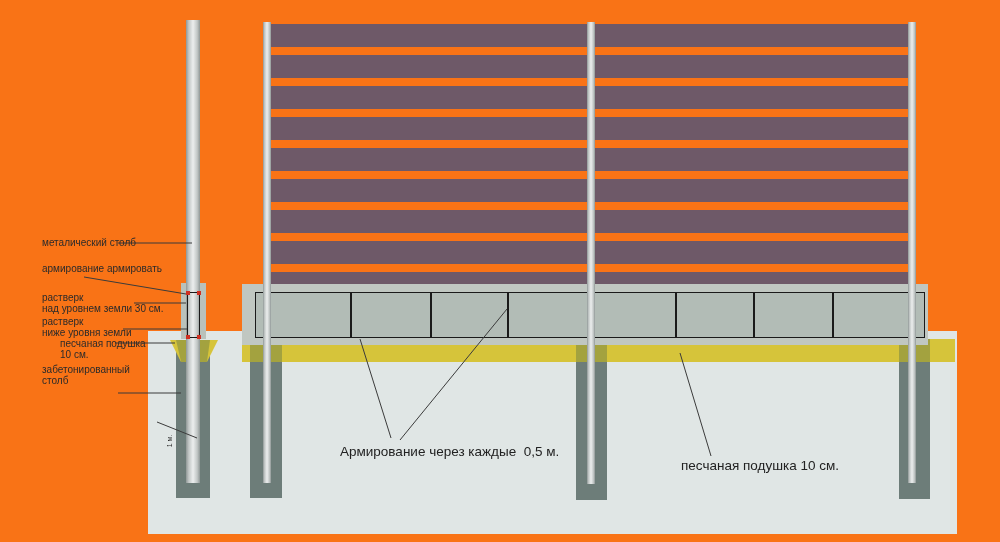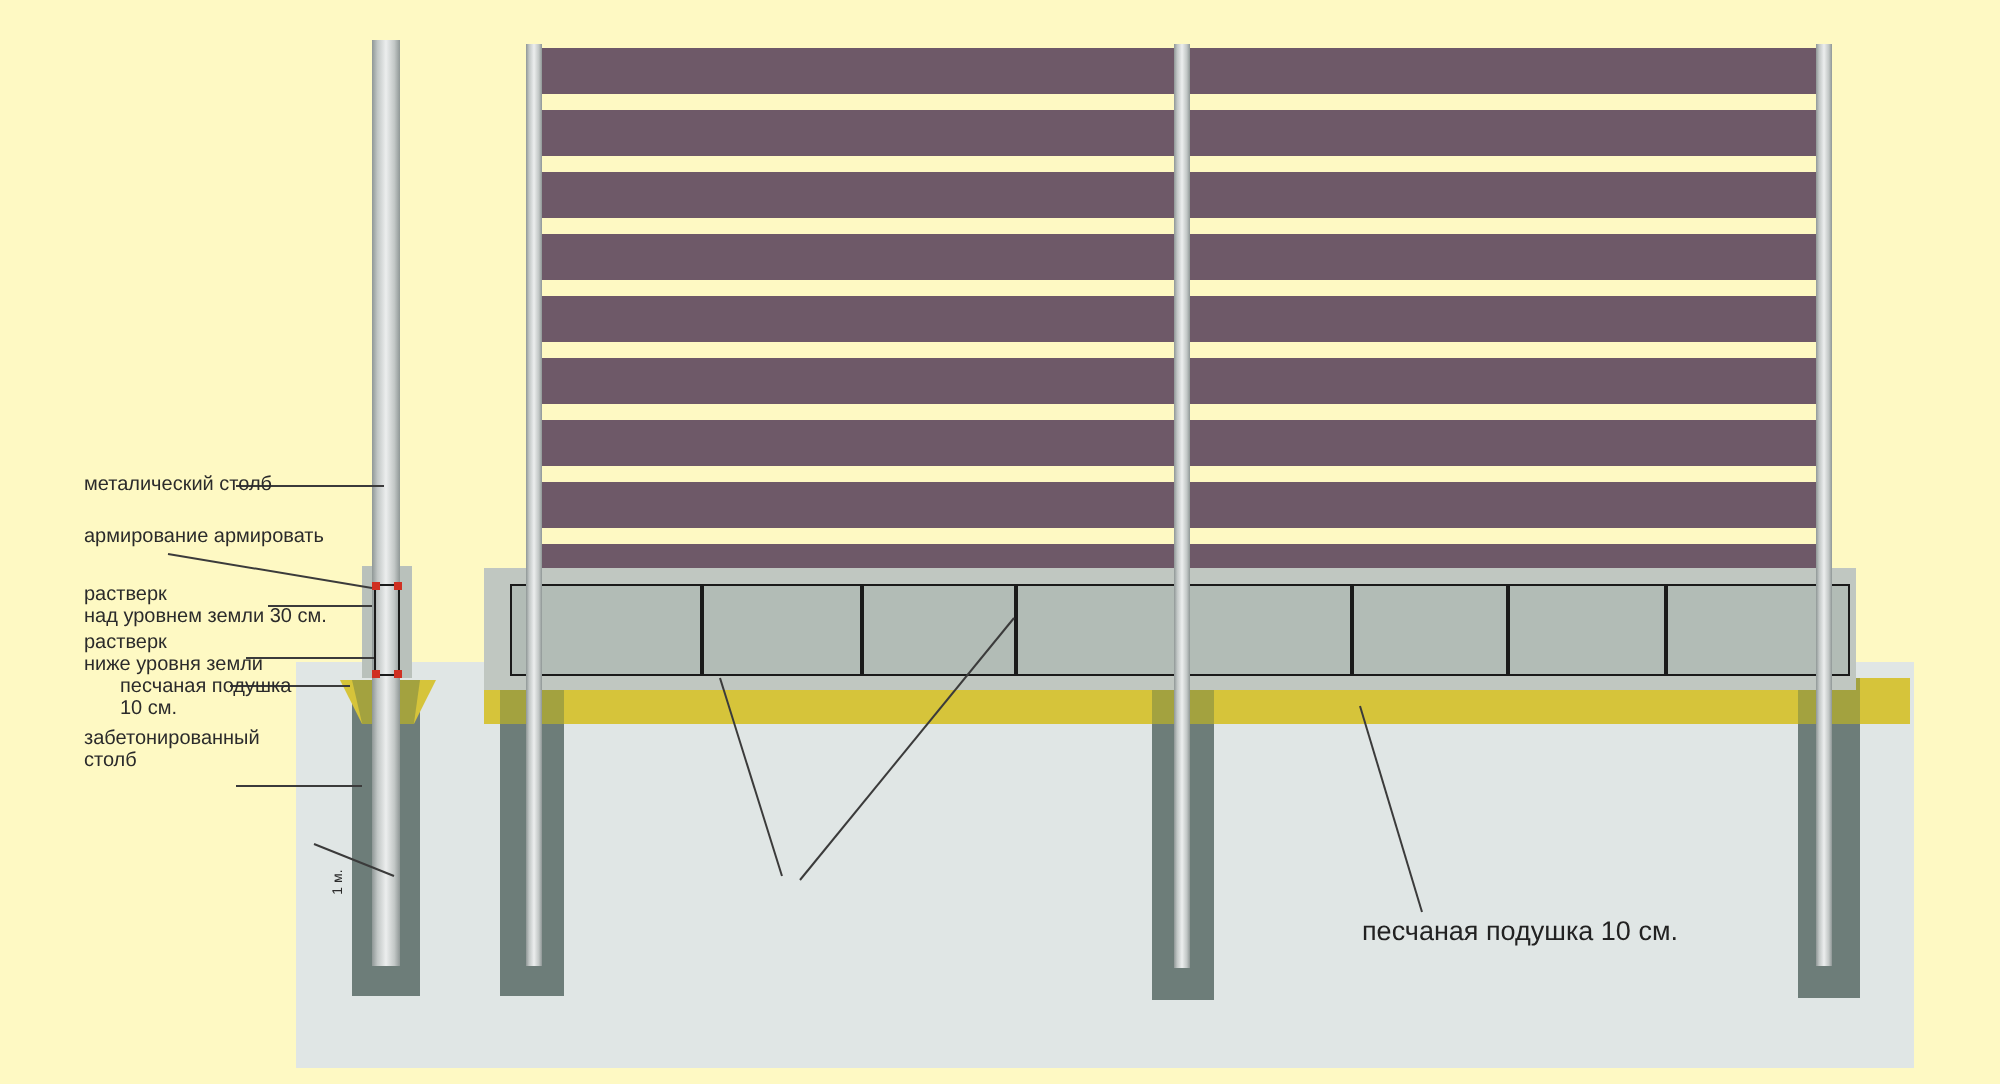--- a/index.html
+++ b/index.html
@@ -1,17 +1,17 @@
 <!DOCTYPE html>
 <html><head>
 <meta charset="utf-8">
 <style>
   html,body{margin:0;padding:0;background:#fff;}
   #canvas{
-    position:relative;width:1000px;height:542px;background:#fef9c3;
+    position:relative;width:1000px;height:542px;background:#f97316;
     font-family:"Liberation Sans", sans-serif;overflow:hidden;
   }
   .abs{position:absolute;}
   
   .ground{left:148px;top:331px;width:809px;height:203px;background:#e0e6e5;}
   
   .pier{background:#6d7d79;}
   .pier1{left:250px;top:346px;width:32px;height:152px;}
   .pier2{left:576px;top:346px;width:31px;height:154px;}
   .pier3{left:899px;top:346px;width:31px;height:153px;}
@@ -125,15 +125,16 @@
   <div class="lbl" style="left:42px;top:263px">армирование армировать</div>
   <div class="lbl" style="left:42px;top:292px">растверк
 над уровнем земли 30 см.</div>
   <div class="lbl" style="left:42px;top:316px">растверк
 ниже уровня земли</div>
   <div class="lbl" style="left:60px;top:338px">песчаная подушка
 10 см.</div>
   <div class="lbl" style="left:42px;top:364px">забетонированный
 столб</div>
   <div class="depth">1 м.</div>
+  <div class="lbl-big" style="left:340px;top:444px">Армирование через каждые  0,5 м.</div>
   <div class="lbl-big" style="left:681px;top:458px">песчаная подушка 10 см.</div>
 
 </div>
 
 </body></html>

